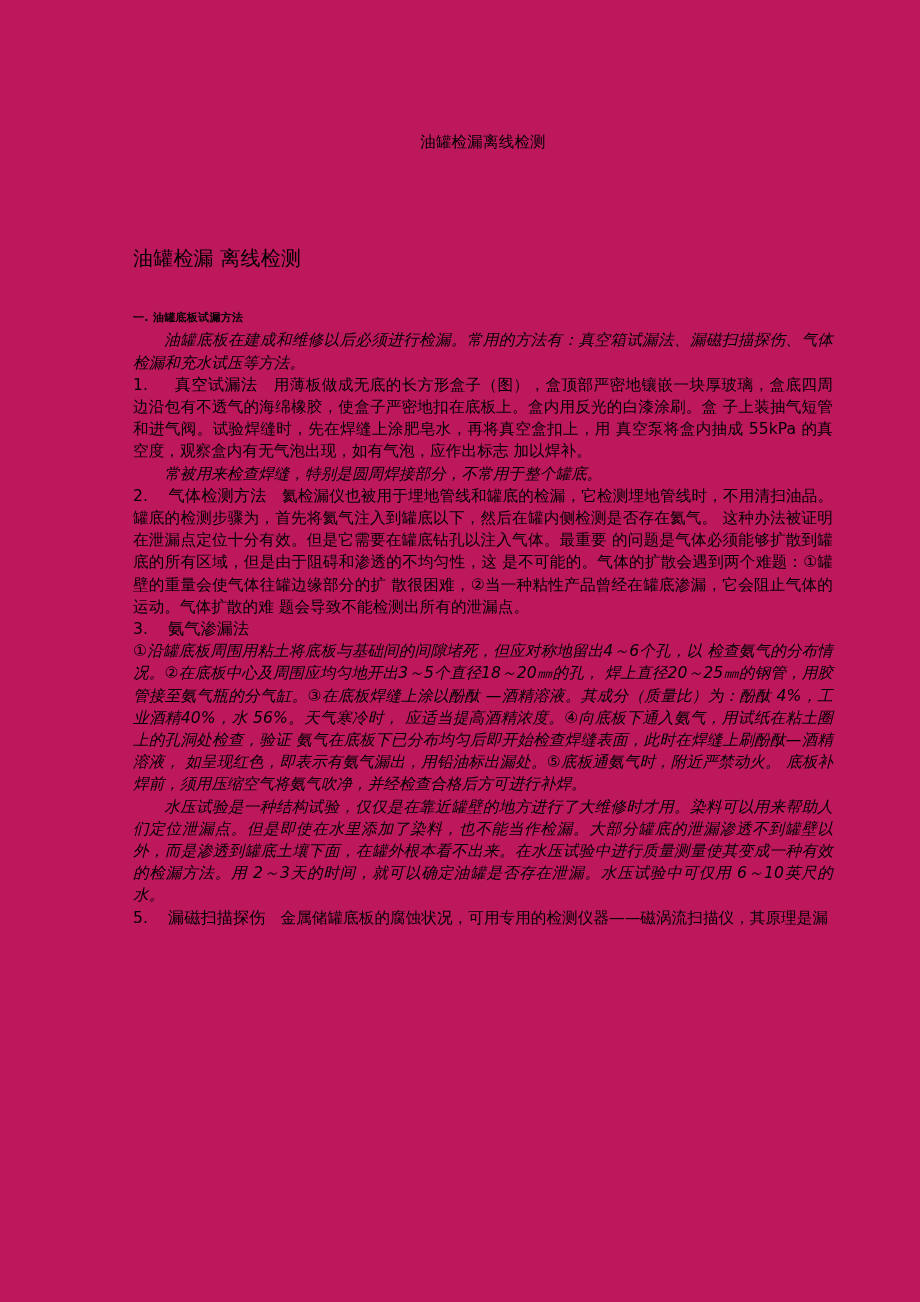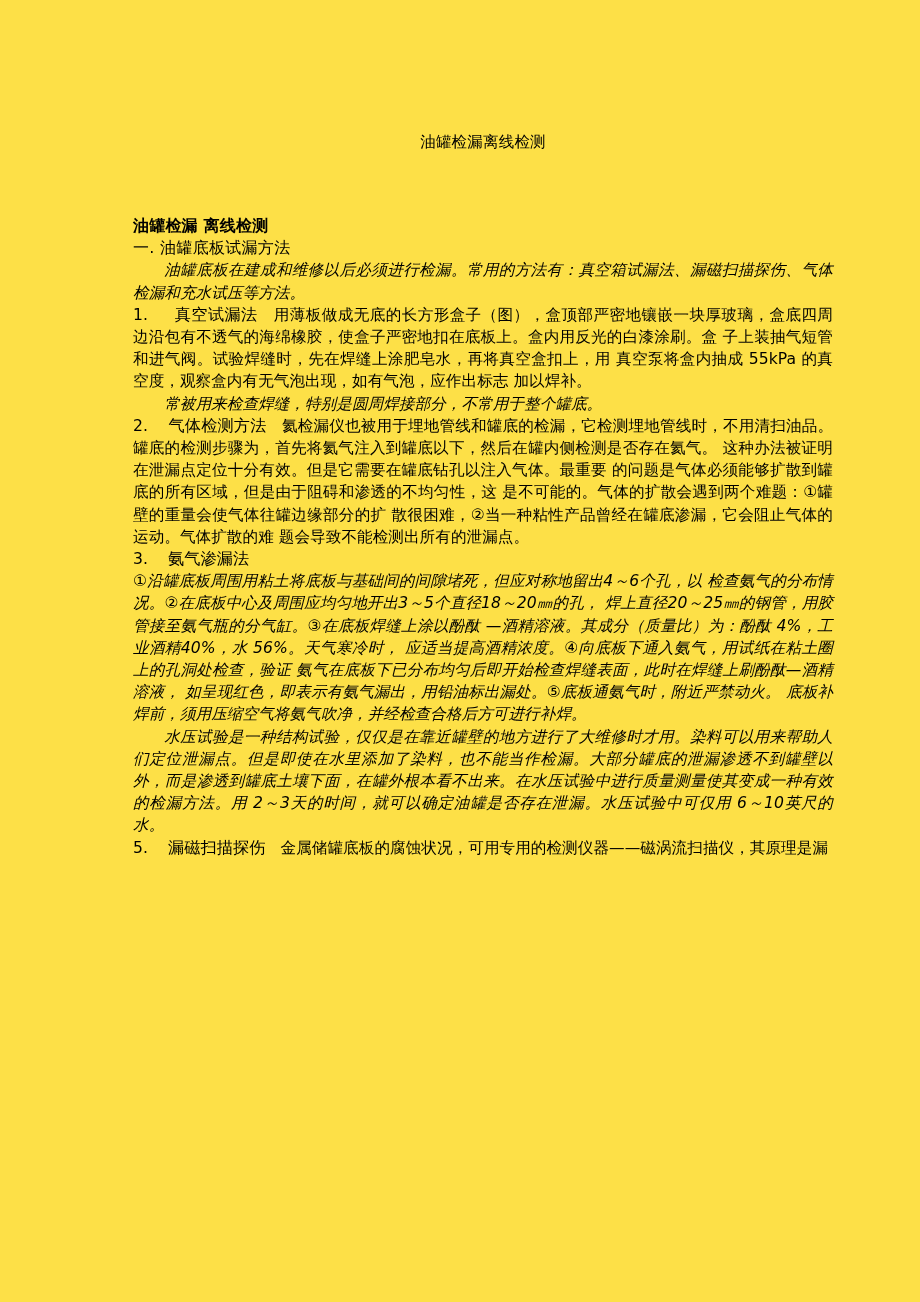--- a/index.html
+++ b/index.html
@@ -9,21 +9,21 @@
     background: #ffffff;
   }
   body {
     font-family: "DejaVu Sans", "Liberation Sans", sans-serif;
     color: #000000;
   }
   .page {
     position: relative;
     width: 920px;
     height: 1302px;
-    background: #fde047;
+    background: #be185d;
     overflow: hidden;
     box-sizing: border-box;
   }
   .content {
     position: absolute;
     left: 133px;
     top: 0;
     width: 700px;
   }
   .doc-title {
@@ -31,30 +31,32 @@
     font-size: 15.5px;
     line-height: 22px;
     margin-top: 131px;
     font-weight: normal;
     letter-spacing: 0.2px;
   }
   .spacer-after-title {
     height: 62px;
   }
   .heading-main {
-    font-size: 16px;
+    font-size: 20px;
+    line-height: 22.2px;
+    font-weight: normal;
+    letter-spacing: 0.2px;
+    margin-top: 32px;
+  }
+  .heading-sec {
+    font-size: 11px;
     line-height: 22.2px;
     font-weight: bold;
-    letter-spacing: 0.2px;
-  }
-  .heading-sec {
-    font-size: 16px;
-    line-height: 22.2px;
-    font-weight: normal;
     letter-spacing: 0.3px;
+    margin-top: 38px;
   }
   .para {
     font-size: 15.6px;
     line-height: 22.2px;
     text-align: justify;
     text-justify: inter-ideograph;
     letter-spacing: 0.05px;
     font-style: italic;
   }
   .para.indent {

